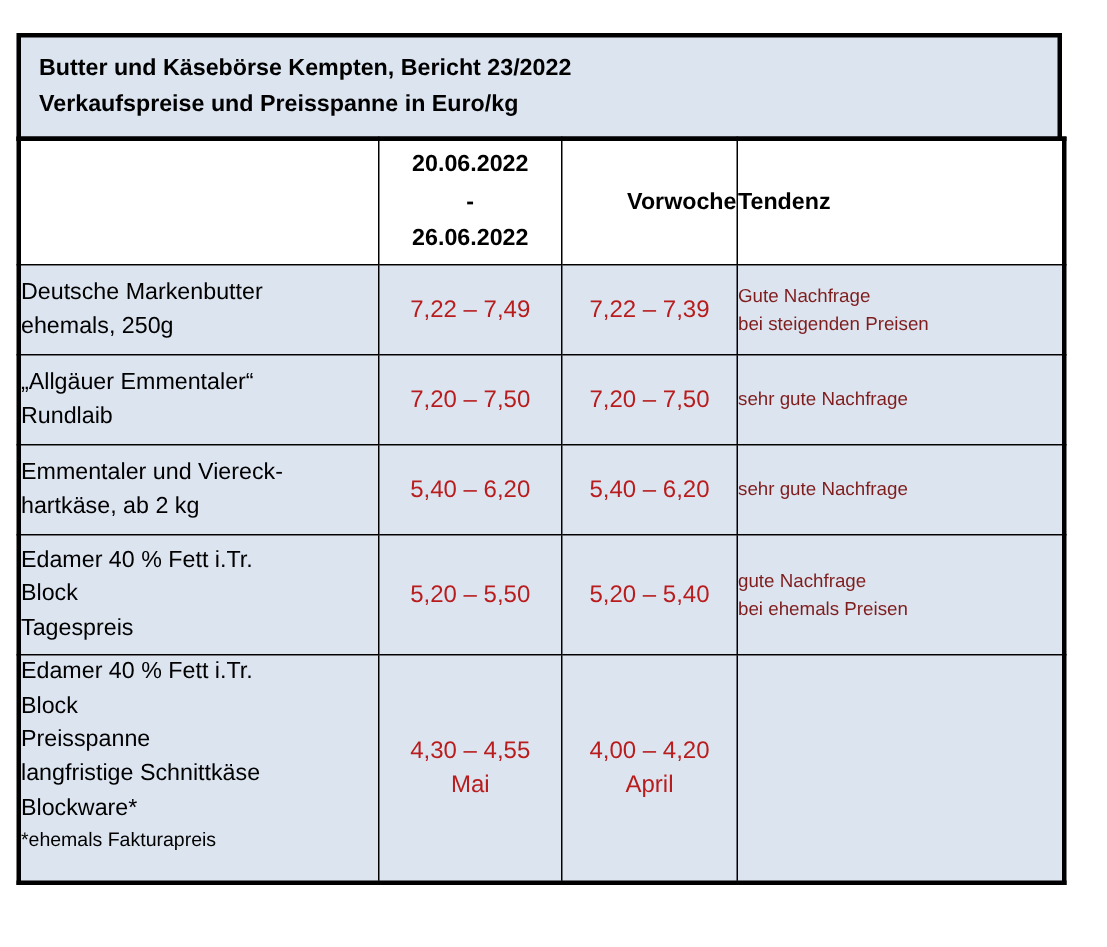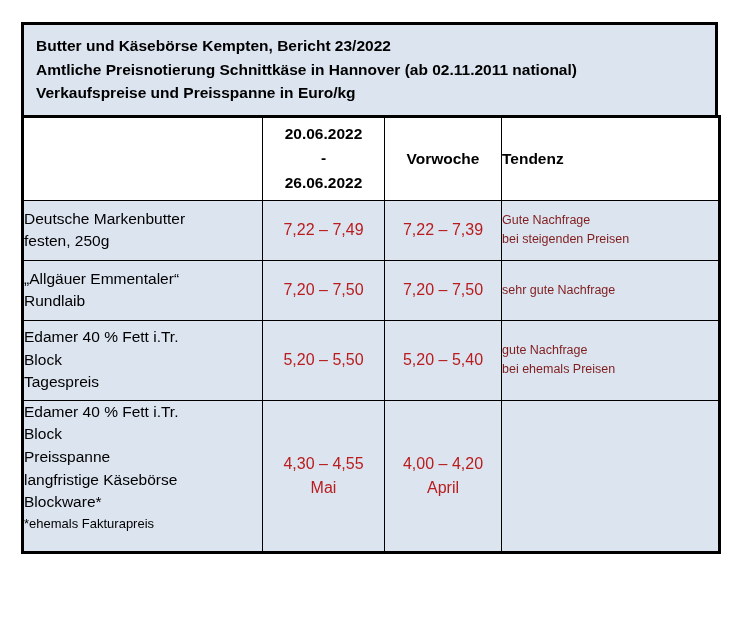--- a/index.html
+++ b/index.html
@@ -9,21 +9,21 @@
   }
   body {
     width: 738px;
     height: 631px;
     font-family: "Liberation Sans", sans-serif;
     -webkit-font-smoothing: antialiased;
   }
 
   #report-wrap {
     position: absolute;
-    left: 21px;
+    left: 11px;
     top: 22px;
     width: 697px;
     box-sizing: border-box;
   }
 
   
   .title-block {
     background: #dce4f0;
     border: 3px solid #000000;
     box-sizing: border-box;
@@ -121,49 +121,48 @@
   .trend-line { display: block; }
   .price-sub { display: block; text-align: center; }
 </style>
 </head>
 <body>
 
 <div id="report-wrap">
 
   <div class="title-block">
     <div class="title-line">Butter und Käsebörse Kempten, Bericht 23/2022</div>
-    <div class="title-line">Amtliche Preisnotierung Schnittkäse in Hannover (ab 02.11.2011 national)</div>
     <div class="title-line">Verkaufspreise und Preisspanne in Euro/kg</div>
   </div>
 
   <table class="price-table">
     <colgroup>
       <col class="c-label">
       <col class="c-current">
       <col class="c-previous">
       <col class="c-trend">
     </colgroup>
     <thead>
       <tr class="head-row">
         <td class="hdr-blank"></td>
         <td class="hdr-date">
           <span class="label-line">20.06.2022</span>
           <span class="label-line">-</span>
           <span class="label-line">26.06.2022</span>
         </td>
-        <td class="hdr-text" style="text-align:center;">Vorwoche</td>
+        <td class="hdr-text" style="text-align:right;">Vorwoche</td>
         <td class="hdr-text">Tendenz</td>
       </tr>
     </thead>
     <tbody>
 
       <tr class="row-tinted">
         <td class="cell-label h60">
           <span class="label-line">Deutsche Markenbutter</span>
-          <span class="label-line">festen, 250g</span>
+          <span class="label-line">ehemals, 250g</span>
         </td>
         <td class="cell-price">
           <span class="label-line">7,22 – 7,49</span>
         </td>
         <td class="cell-price">
           <span class="label-line">7,22 – 7,39</span>
         </td>
         <td class="cell-trend">
           <span class="trend-line">Gute Nachfrage</span>
           <span class="trend-line">bei steigenden Preisen</span>
@@ -179,20 +178,35 @@
           <span class="label-line">7,20 – 7,50</span>
         </td>
         <td class="cell-price">
           <span class="label-line">7,20 – 7,50</span>
         </td>
         <td class="cell-trend">
           <span class="trend-line">sehr gute Nachfrage</span>
         </td>
       </tr>
 
+      <tr class="row-tinted">
+        <td class="cell-label h60">
+          <span class="label-line">Emmentaler und Viereck-</span>
+          <span class="label-line">hartkäse, ab 2 kg</span>
+        </td>
+        <td class="cell-price">
+          <span class="label-line">5,40 – 6,20</span>
+        </td>
+        <td class="cell-price">
+          <span class="label-line">5,40 – 6,20</span>
+        </td>
+        <td class="cell-trend">
+          <span class="trend-line">sehr gute Nachfrage</span>
+        </td>
+      </tr>
 
       <tr class="row-white">
         <td class="cell-label h80" style="vertical-align:middle;">
           <span class="label-line">Edamer 40 % Fett i.Tr.</span>
           <span class="label-line">Block</span>
           <span class="label-line">Tagespreis</span>
         </td>
         <td class="cell-price">
           <span class="label-line">5,20 – 5,50</span>
         </td>
@@ -203,21 +217,21 @@
           <span class="trend-line">gute Nachfrage</span>
           <span class="trend-line">bei ehemals Preisen</span>
         </td>
       </tr>
 
       <tr class="row-tinted">
         <td class="cell-label h152" style="vertical-align:top;">
           <span class="label-line">Edamer 40 % Fett i.Tr.</span>
           <span class="label-line">Block</span>
           <span class="label-line">Preisspanne</span>
-          <span class="label-line">langfristige Käsebörse</span>
+          <span class="label-line">langfristige Schnittkäse</span>
           <span class="label-line">Blockware*</span>
           <span class="label-note">*ehemals Fakturapreis</span>
         </td>
         <td class="cell-price">
           <span class="label-line">4,30 – 4,55</span>
           <span class="price-sub">Mai</span>
         </td>
         <td class="cell-price">
           <span class="label-line">4,00 – 4,20</span>
           <span class="price-sub">April</span>

